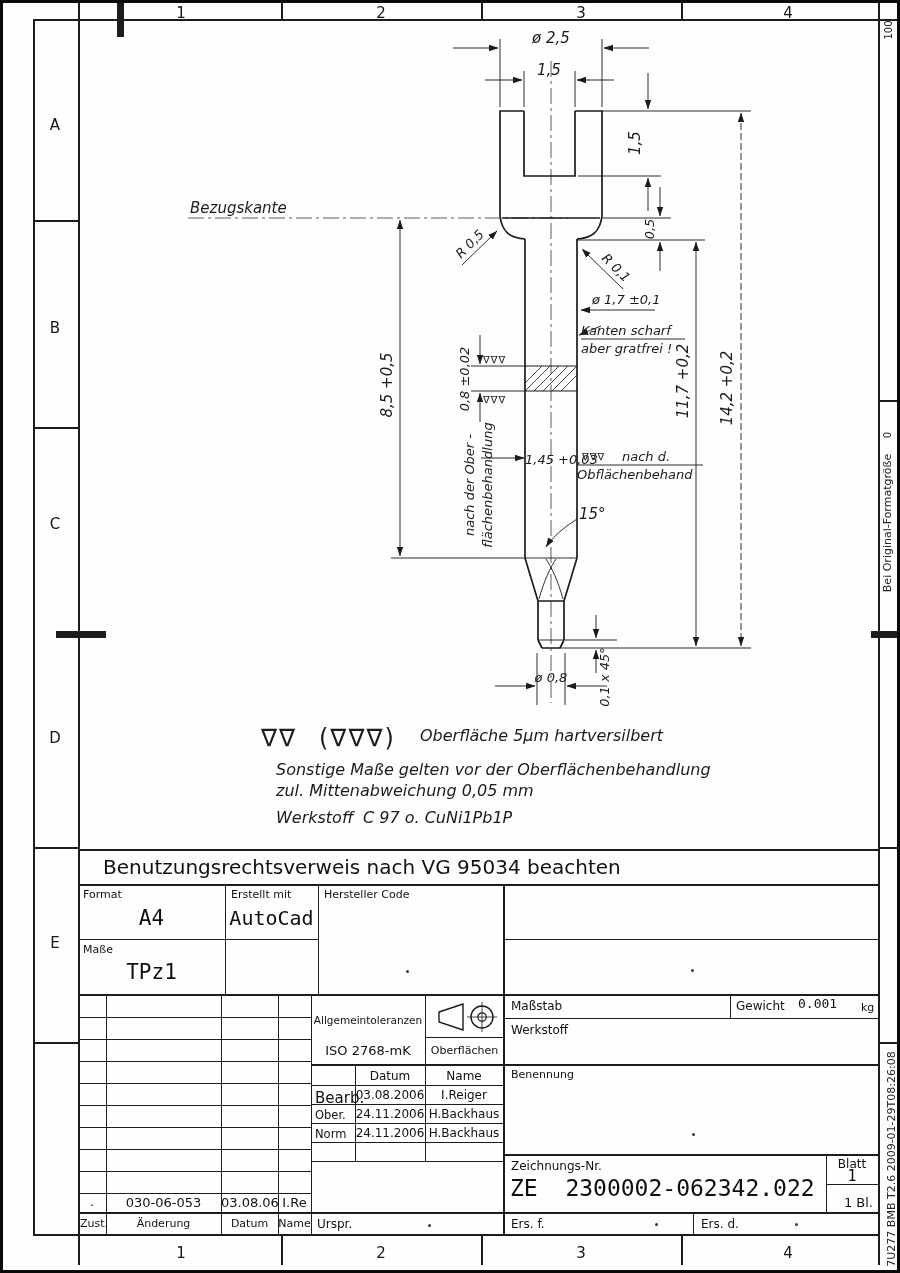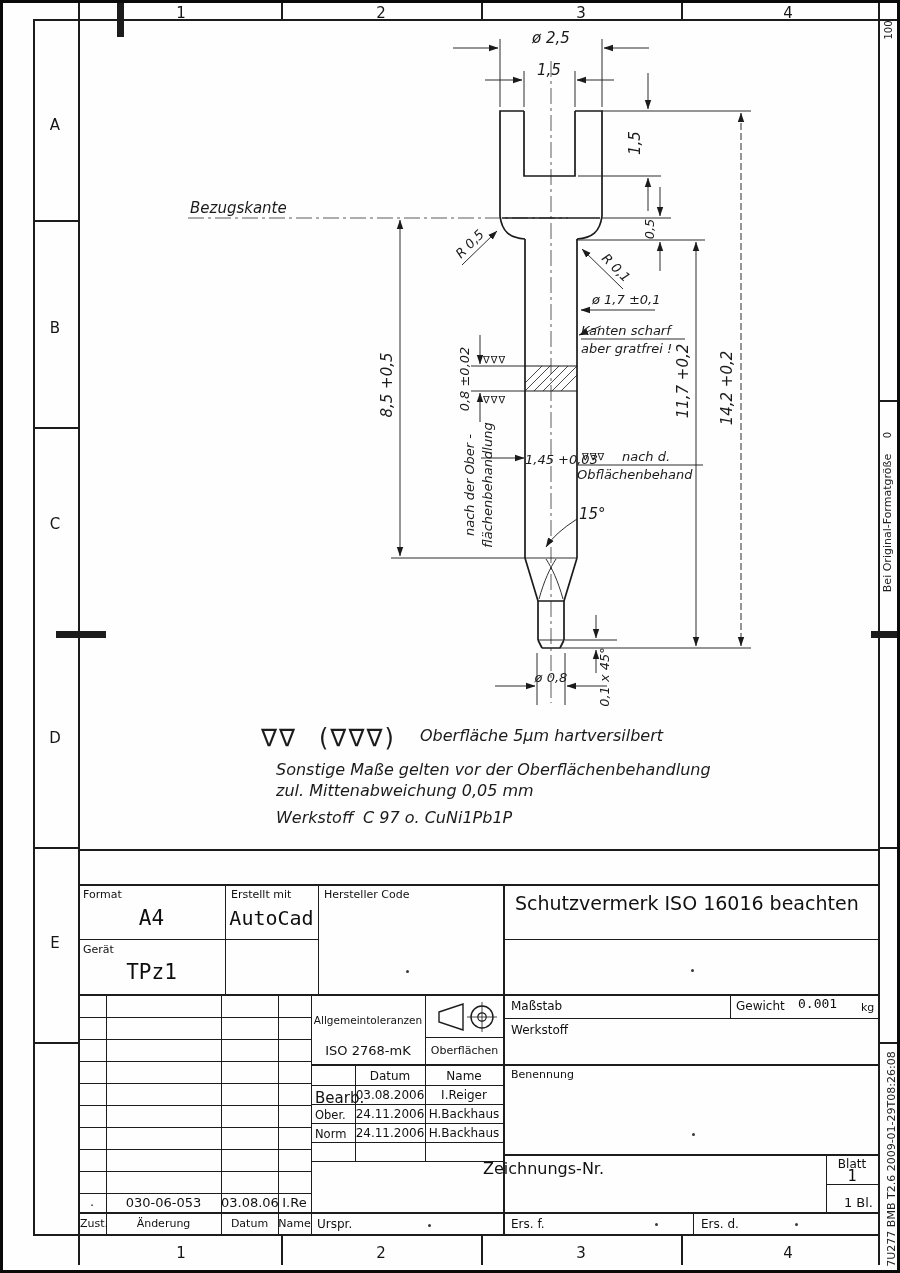--- a/index.html
+++ b/index.html
@@ -203,28 +203,28 @@
   <i class="ln" style="left:308px;top:1139px;width:192px;height:1.2px"></i>
   <i class="ln" style="left:308px;top:1158px;width:192px;height:1.2px"></i>
 
   <i class="ln" style="left:500px;top:1015px;width:375px;height:1.2px"></i>
   <i class="ln" style="left:727px;top:992px;width:1.2px;height:24px"></i>
   <i class="ln" style="left:500px;top:1151px;width:375px;height:1.5px"></i>
   <i class="ln" style="left:823px;top:1152px;width:1.4px;height:58px"></i>
   <i class="ln" style="left:823px;top:1181px;width:52px;height:1.2px"></i>
   <i class="ln" style="left:690px;top:1210px;width:1.2px;height:22px"></i>
 
+  <div class="lab" style="left:100px;top:852px;font-size:20px">Benutzungsrechtsverweis nach VG 95034 beachten</div>
 
   <span class="lab" style="left:80px;top:885px">Format</span>
   <div class="val cen" style="left:75px;top:903px;width:147px;font-size:21px">A4</div>
   <span class="lab" style="left:228px;top:885px">Erstellt mit</span>
   <div class="val cen" style="left:222px;top:903px;width:93px;font-size:20px">AutoCad</div>
   <span class="lab" style="left:321px;top:885px">Hersteller Code</span>
-  <div class="lab" style="left:512px;top:889px;font-size:19px">Schutzvermerk ISO 16016 beachten</div>
-  <span class="lab" style="left:80px;top:940px">Gerät</span>
+  <span class="lab" style="left:80px;top:940px">Maße</span>
   <div class="val cen" style="left:75px;top:957px;width:147px;font-size:21px">TPz1</div>
 
   <div class="lab cen" style="left:308px;top:1011px;width:114px;font-size:10.5px">Allgemeintoleranzen</div>
   <div class="lab cen" style="left:308px;top:1040px;width:114px;font-size:13px">ISO 2768-mK</div>
   <div class="lab cen" style="left:423px;top:1041px;width:77px">Oberflächen</div>
 
   <svg style="position:absolute;left:428px;top:995px" width="68" height="38" viewBox="0 0 68 38">
     <polygon points="8,14 32,6 32,32 8,24" fill="none" stroke="#1b1b1b" stroke-width="1.4"></polygon>
     <circle cx="51" cy="19" r="11" fill="none" stroke="#1b1b1b" stroke-width="1.4"></circle>
     <circle cx="51" cy="19" r="4.2" fill="none" stroke="#1b1b1b" stroke-width="1.2"></circle>
@@ -243,21 +243,22 @@
   <div class="lab cen" style="left:352px;top:1085px;width:70px;font-size:12px">03.08.2006</div>
   <div class="lab cen" style="left:422px;top:1085px;width:78px;font-size:12px">I.Reiger</div>
   <span class="lab" style="left:312px;top:1105px;font-size:11.5px">Ober.</span>
   <div class="lab cen" style="left:352px;top:1104px;width:70px;font-size:12px">24.11.2006</div>
   <div class="lab cen" style="left:422px;top:1104px;width:78px;font-size:12px">H.Backhaus</div>
   <span class="lab" style="left:312px;top:1124px;font-size:11.5px">Norm</span>
   <div class="lab cen" style="left:352px;top:1123px;width:70px;font-size:12px">24.11.2006</div>
   <div class="lab cen" style="left:422px;top:1123px;width:78px;font-size:12px">H.Backhaus</div>
 
   <span class="lab" style="left:508px;top:1065px">Benennung</span>
-  <span class="lab" style="left:480px;top:1156px;font-size:16px">Zeichnungs-Nr.</span>
+  <span class="lab" style="left:508px;top:1156px;font-size:12px">Zeichnungs-Nr.</span>
+  <div class="val" style="left:507px;top:1172px;font-size:23px">ZE  2300002-062342.022</div>
   <div class="lab cen" style="left:823px;top:1154px;width:52px;font-size:12px">Blatt</div>
   <div class="val cen" style="left:823px;top:1164px;width:52px;font-size:15px">1</div>
   <div class="lab" style="left:823px;top:1192px;width:47px;text-align:right;font-size:13px">1 Bl.</div>
   <span class="lab" style="left:508px;top:1214px;font-size:12px">Ers. f.</span>
   <span class="lab" style="left:698px;top:1214px;font-size:12px">Ers. d.</span>
 
   <div class="lab cen" style="left:75px;top:1191px;width:28px;font-size:13px">.</div>
   <div class="lab cen" style="left:103px;top:1192px;width:115px;font-size:13px">030-06-053</div>
   <div class="lab cen" style="left:218px;top:1192px;width:57px;font-size:13px">03.08.06</div>
   <div class="lab cen" style="left:275px;top:1192px;width:33px;font-size:13px">I.Re</div>

